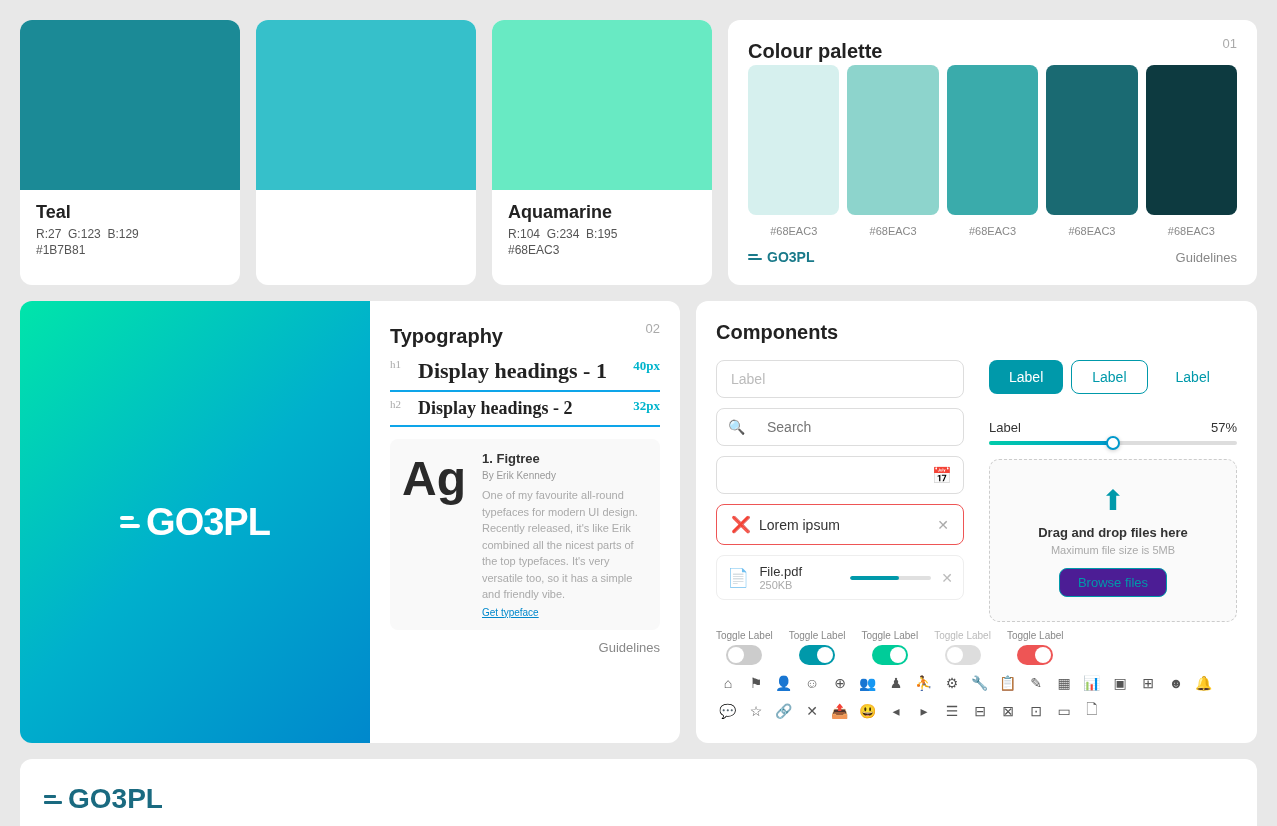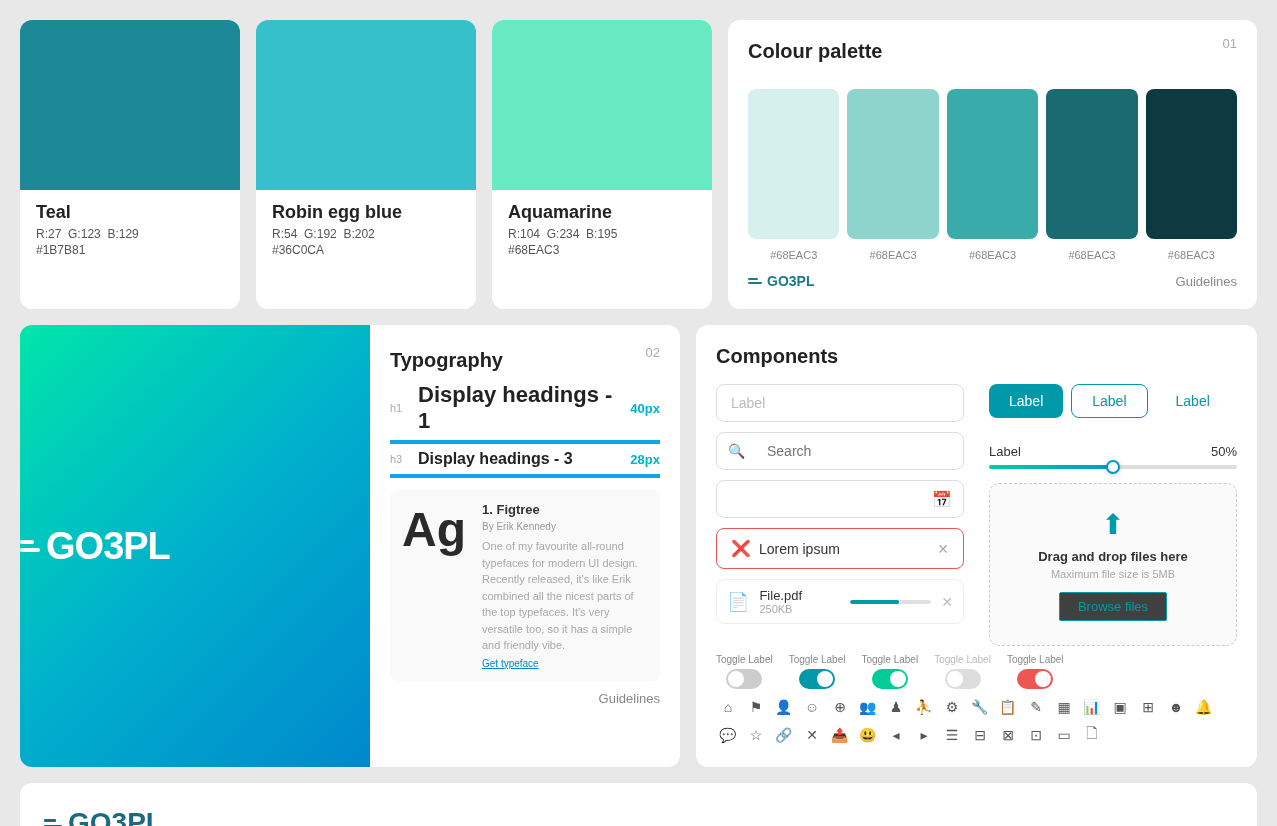--- a/index.html
+++ b/index.html
@@ -64,21 +64,21 @@
       top: 16px;
       right: 20px;
       font-size: 13px;
       color: #aaa;
     }
 
     .palette-title {
       font-size: 20px;
       font-weight: 700;
       color: #222;
-      margin-bottom: 26px;
+      margin-bottom: 2px;
     }
 
     .palette-swatches {
       display: flex;
       gap: 8px;
       margin-bottom: 10px;
     }
 
     .palette-swatch {
       flex: 1;
@@ -130,21 +130,21 @@
       display: grid;
       grid-template-columns: 350px 1fr;
       border-radius: 12px;
       overflow: hidden;
     }
 
     .typo-logo-bg {
       background: linear-gradient(135deg, #00e5aa 0%, #00b0cc 50%, #0088cc 100%);
       display: flex;
       align-items: center;
-      justify-content: flex-start;
+      justify-content: center;
       min-height: 340px;
     }
 
     .go3pl-logo {
       font-size: 38px;
       font-weight: 900;
       color: #fff;
       letter-spacing: -1px;
       display: flex;
       align-items: center;
@@ -166,23 +166,24 @@
     .typo-num {
       position: absolute;
       top: 20px;
       right: 20px;
       font-size: 13px;
       color: #aaa;
     }
 
     .typo-row {
       display: flex;
-      align-items: center;
+      align-items: flex-start;
       padding: 6px 0;
-      border-bottom: 4px solid #0ea5e9;
+      border-bottom: 2px solid #0ea5e9;
+      font-family: Liberation Serif, serif;
     }
 
     .typo-tag {
       font-size: 11px;
       color: #aaa;
       width: 28px;
       flex-shrink: 0;
     }
 
     .typo-label {
@@ -396,24 +397,24 @@
       border-radius: 10px;
       padding: 24px 16px;
       text-align: center;
       background: #fafafa;
     }
 
     .dropzone-icon { font-size: 28px; color: #0099aa; margin-bottom: 8px; }
     .dropzone-text { font-size: 13px; font-weight: 600; color: #333; margin-bottom: 4px; }
     .dropzone-sub { font-size: 11px; color: #aaa; margin-bottom: 12px; }
     .browse-btn {
-      background: #404040;
+      background: #4c1d95;
       border: 1.5px solid #0099aa;
       color: #0099aa;
-      border-radius: 2px;
+      border-radius: 8px;
       padding: 6px 18px;
       font-size: 13px;
       cursor: pointer;
     }
 
     .comp-right {
       display: flex;
       flex-direction: column;
       gap: 10px;
     }
@@ -562,27 +563,20 @@
       <div class="color-name">Teal</div>
       <div class="color-rgb">
         R:<span>27</span>&nbsp;&nbsp;G:<span>123</span>&nbsp;&nbsp;B:<span>129</span>
       </div>
       <div class="color-hex">#1B7B81</div>
     </div>
   </div>
 
   <div class="color-card">
     <div class="color-swatch" style="background:#36c0ca;"></div>
-    <div class="color-info">
-      <div class="color-name">Robin egg blue</div>
-      <div class="color-rgb">
-        R:<span>54</span>&nbsp;&nbsp;G:<span>192</span>&nbsp;&nbsp;B:<span>202</span>
-      </div>
-      <div class="color-hex">#36C0CA</div>
-    </div>
   </div>
 
   <div class="color-card">
     <div class="color-swatch" style="background:#68eac3;"></div>
     <div class="color-info">
       <div class="color-name">Aquamarine</div>
       <div class="color-rgb">
         R:<span>104</span>&nbsp;&nbsp;G:<span>234</span>&nbsp;&nbsp;B:<span>195</span>
       </div>
       <div class="color-hex">#68EAC3</div>
@@ -638,23 +632,23 @@
     <div class="typo-content">
       <span class="typo-num">02</span>
       <div class="typo-title">Typography</div>
 
       <div class="typo-row">
         <span class="typo-tag">h1</span>
         <span class="typo-label typo-h1">Display headings - 1</span>
         <span class="typo-size">40px</span>
       </div>
       <div class="typo-row">
-        <span class="typo-tag">h3</span>
-        <span class="typo-label typo-h3">Display headings - 3</span>
-        <span class="typo-size">28px</span>
+        <span class="typo-tag">h2</span>
+        <span class="typo-label typo-h2">Display headings - 2</span>
+        <span class="typo-size">32px</span>
       </div>
 
       <div class="font-sample">
         <div class="font-sample-ag">Ag</div>
         <div class="font-sample-text">
           <div class="font-sample-name">1. Figtree</div>
           <div class="font-sample-sub">By Erik Kennedy</div>
           <div class="font-sample-desc">One of my favourite all-round typefaces for modern UI design. Recently released, it's like Erik combined all the nicest parts of the top typefaces. It's very versatile too, so it has a simple and friendly vibe.</div>
           <a class="font-sample-link">Get typeface</a>
         </div>
@@ -710,21 +704,21 @@
 
         <div class="comp-tabs">
           <button class="comp-tab active">Label</button>
           <button class="comp-tab outlined">Label</button>
           <button class="comp-tab text-only">Label</button>
         </div>
 
         <div class="slider-wrap">
           <div class="slider-label-row">
             <span>Label</span>
-            <span class="slider-pct">50%</span>
+            <span class="slider-pct">57%</span>
           </div>
           <div class="slider-track">
             <div class="slider-fill" style="width:50%;"></div>
             <div class="slider-thumb" style="left:50%;"></div>
           </div>
         </div>
 
         <div class="dropzone">
           <div class="dropzone-icon">⬆</div>
           <div class="dropzone-text">Drag and drop files here</div>

